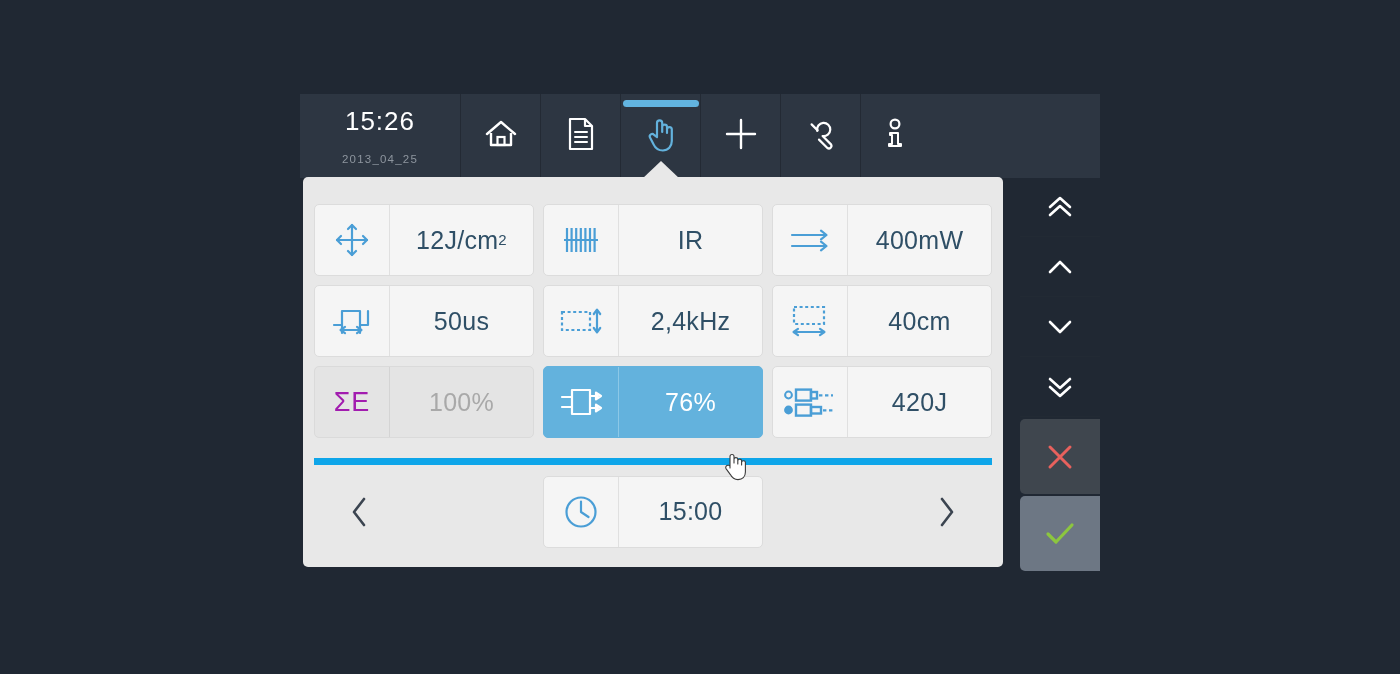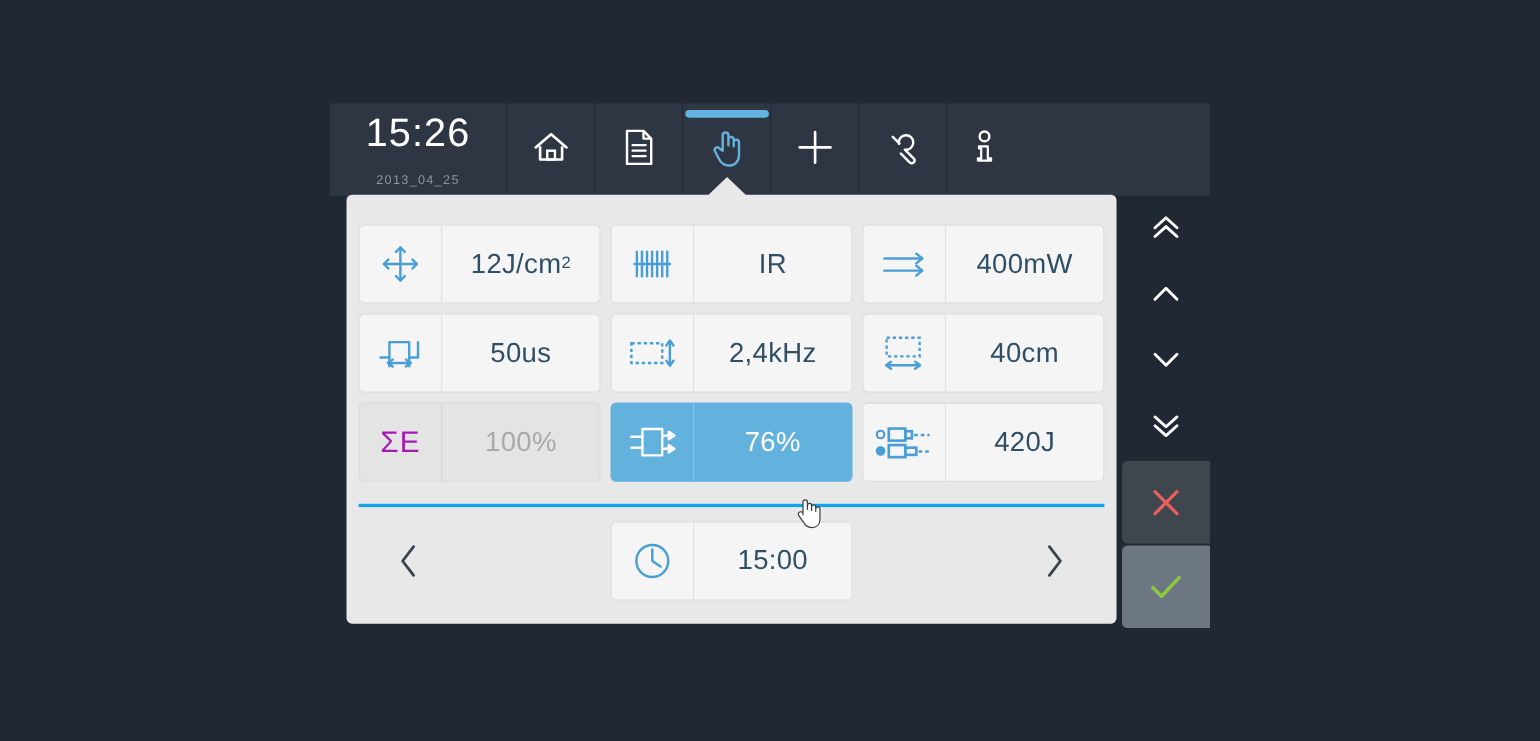--- a/index.html
+++ b/index.html
@@ -40,21 +40,21 @@
     border-left: none;
     flex-direction: column;
     justify-content: center;
   }
   .tb-cell.filler {
     flex: 1;
     border-left: 1px solid #232a34;
   }
   .clock-time {
     color: #ffffff;
-    font-size: 36px;
+    font-size: 26px;
     letter-spacing: 1px;
     line-height: 1;
     font-weight: 400;
   }
   .clock-date {
     color: #8d959e;
     font-size: 11.5px;
     letter-spacing: 1.2px;
     margin-top: 19px;
   }
@@ -77,21 +77,21 @@
     width: 0;
     height: 0;
     border-left: 19px solid transparent;
     border-right: 19px solid transparent;
     border-bottom: 18px solid #e8e8e8;
   }
 
   
   #panel {
     position: absolute;
-    left: 315px;
+    left: 303px;
     top: 177px;
     width: 700px;
     height: 390px;
     background: #e8e8e8;
     border-radius: 5px;
     box-sizing: border-box;
   }
   .rows {
     padding: 27px 11px 0 11px;
   }
@@ -150,21 +150,21 @@
     letter-spacing: 1px;
   }
 
   
   .footer {
     position: absolute;
     left: 11px;
     right: 11px;
     bottom: 9px;
     top: 281px;
-    border-top: 3px solid #0ea5e9;
+    border-top: 7px solid #0ea5e9;
     display: flex;
     align-items: center;
     justify-content: space-between;
     padding: 0 24px;
     box-sizing: border-box;
   }
   .nav-arrow {
     width: 44px;
     height: 44px;
     display: flex;

